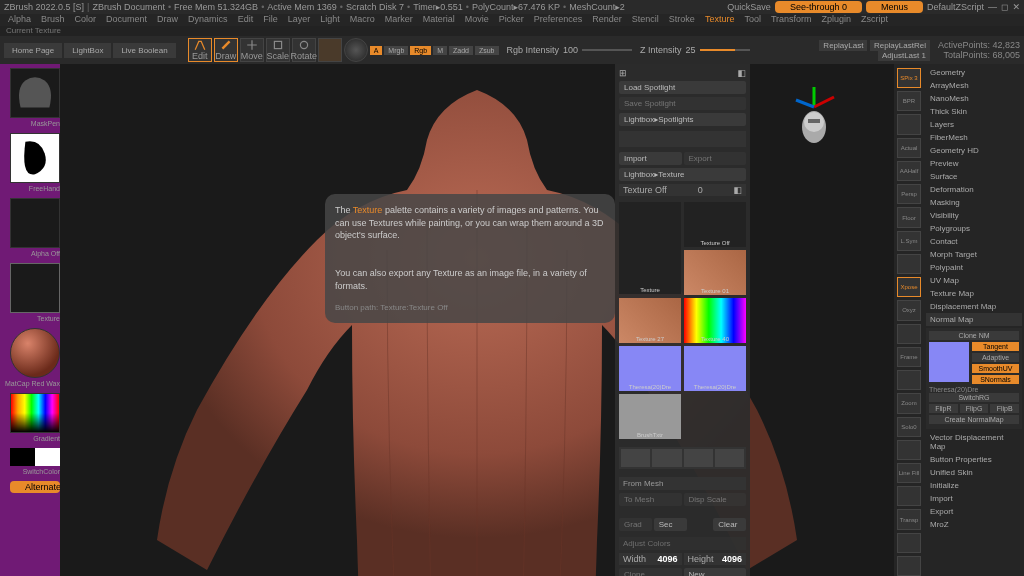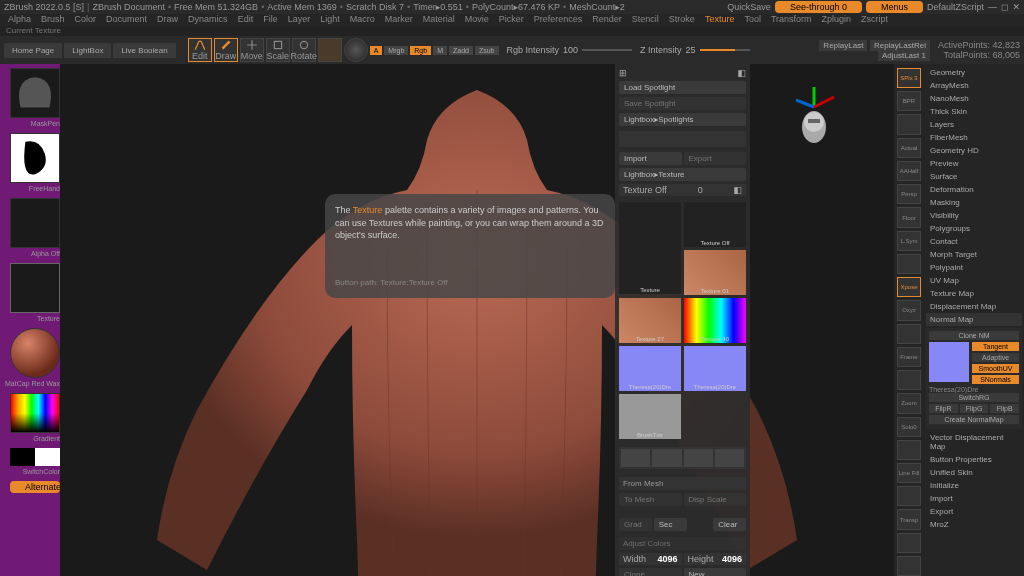--- a/index.html
+++ b/index.html
@@ -215,20 +215,21 @@
           <path d="M30 25 L50 15" stroke="#c00" stroke-width="3"></path>
           <path d="M30 25 L12 18" stroke="#06c" stroke-width="3"></path>
       <ellipse cx="30" cy="45" rx="12" ry="16" fill="#aaa"></ellipse>
           <ellipse cx="30" cy="40" rx="10" ry="10" fill="#ccc"></ellipse>
           <rect x="24" y="37" width="12" height="4" fill="#666"></rect>
         </svg>
     </div>
     <div class="tooltip">
       <p><span>The </span><span class="hi">Texture</span><span> palette contains a variety of images and patterns. You can use Textures while painting, or you can wrap them around a 3D object's surface.</span></p><br>
       <br>
+      <p>You can also export any Texture as an image file, in a variety of formats.</p>
       <p class="foot">Button path: Texture:Texture Off</p>
     </div>
 
     <div class="texpanel">
       <div style="display:flex;justify-content:space-between">
           <span>⊞</span>
           <span>◧</span>
         </div>
       <div class="pbtn">Load Spotlight</div>
       <div class="pbtn" style="opacity:.5">Save Spotlight</div>

